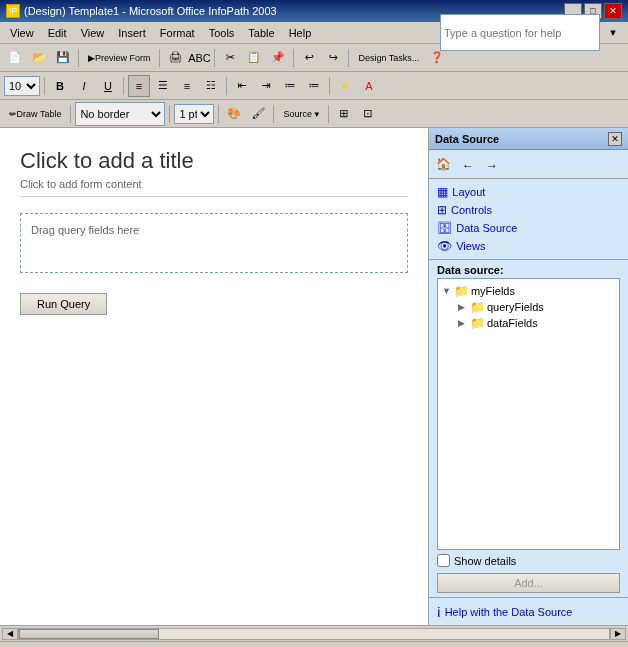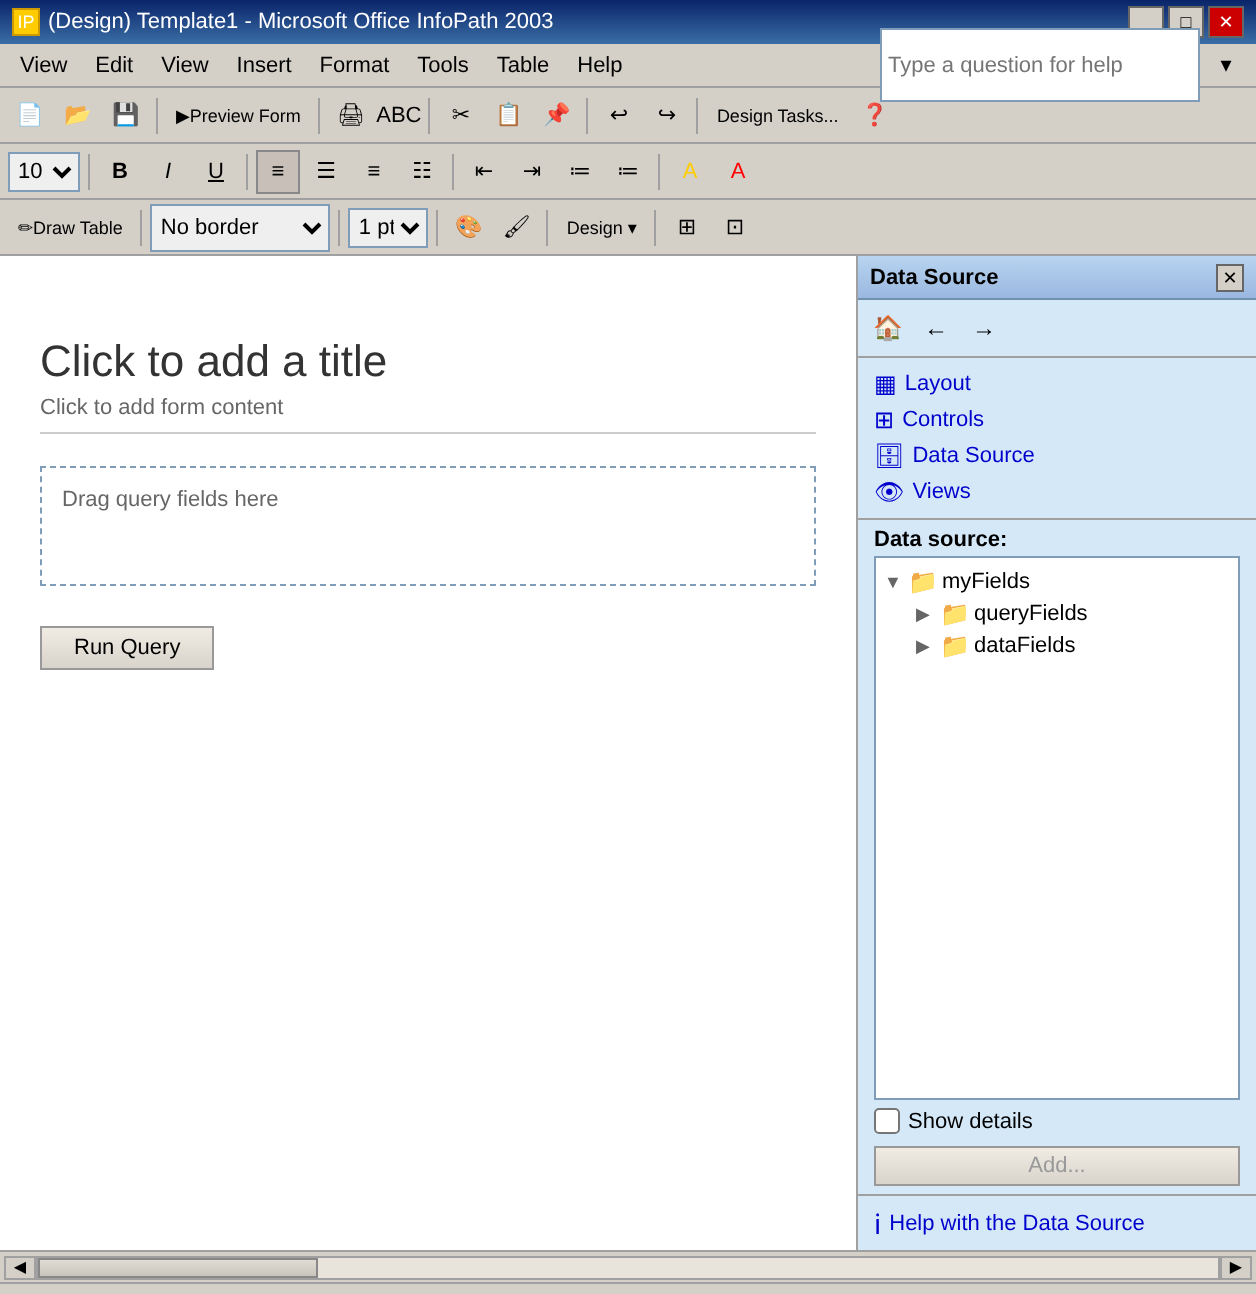--- a/index.html
+++ b/index.html
@@ -109,21 +109,20 @@
       background: white;
       overflow-y: auto;
       padding: 20px;
       position: relative;
     }
     .form-title {
       font-size: 22px;
       color: #333;
       margin-bottom: 4px;
       font-family: Verdana, sans-serif;
-      margin-top: 20px;
     }
     .form-subtitle {
       font-size: 11px;
       color: #666;
       border-bottom: 1px solid #ccc;
       padding-bottom: 6px;
       margin-bottom: 16px;
     }
     .drag-zone {
       border: 1px dashed #7f9db9;
@@ -394,21 +393,21 @@
   </select>
   <div class="tb-separator"></div>
   <select style="height:20px; font-size:11px; border: 1px solid #7f9db9; width:40px;">
     <option>1 pt</option>
   </select>
   <div class="tb-separator"></div>
   <button class="tb-btn">🎨</button>
   <button class="tb-btn">🖌</button>
   <div class="tb-separator"></div>
   <button class="tb-btn" style="font-size:9px; width:auto; padding:0 4px;">
-    <span>Design ▾</span>
+    <span>Source ▾</span>
   </button>
   <div class="tb-separator"></div>
   <button class="tb-btn">⊞</button>
   <button class="tb-btn">⊡</button>
 </div>
 
 <div class="main-area">
 
   <div class="form-canvas">
     <div class="form-title">Click to add a title</div>

